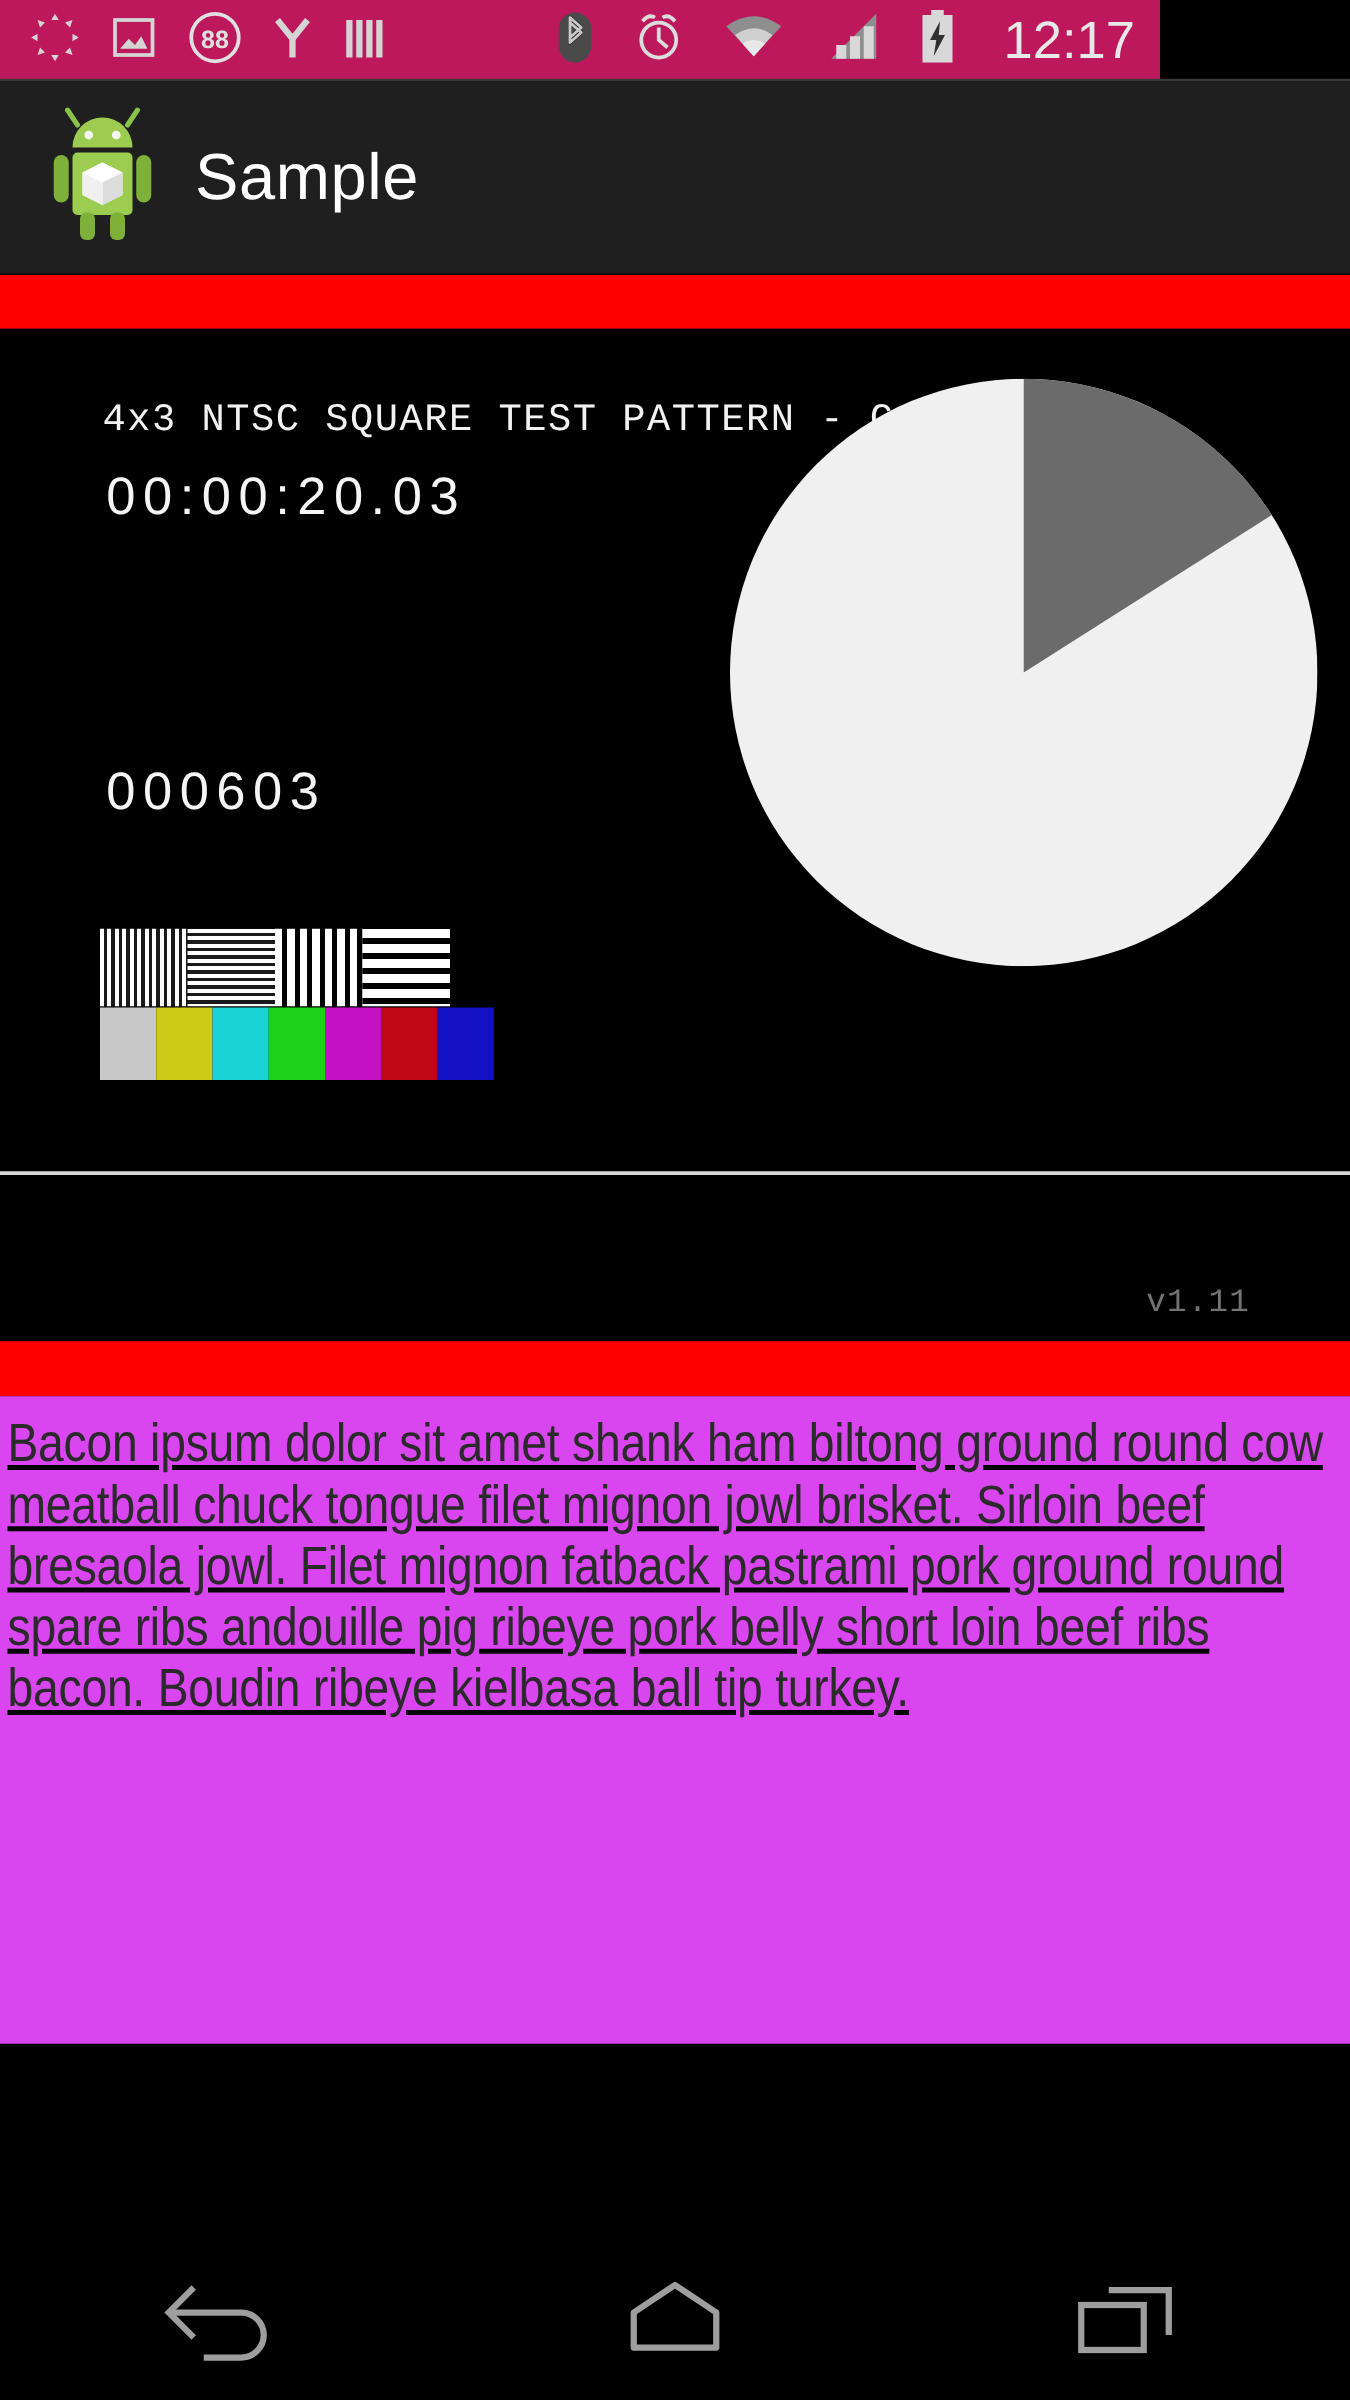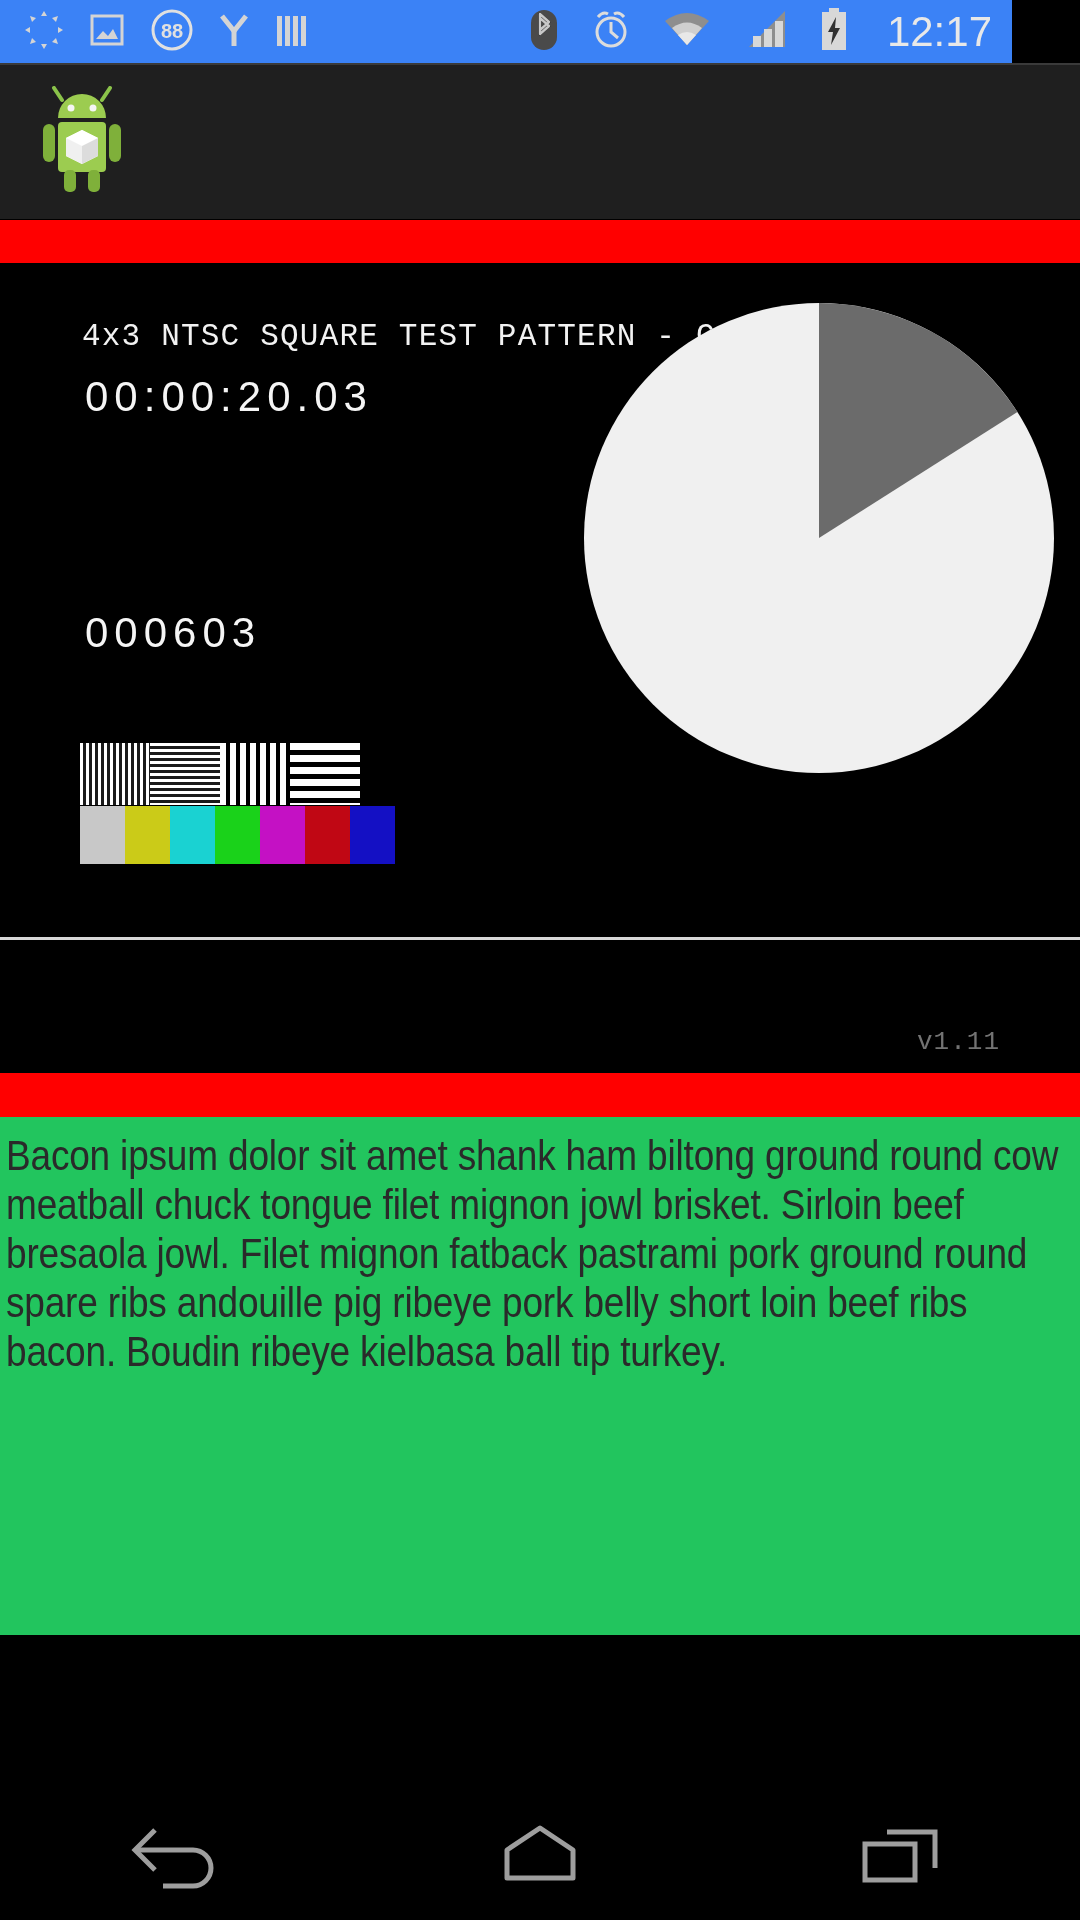--- a/index.html
+++ b/index.html
@@ -6,22 +6,22 @@
   html, body {
     width:1080px; height:1920px;
     background:#000;
     font-family:"Liberation Sans", sans-serif;
     overflow:hidden;
   }
   #root { position:relative; width:1080px; height:1920px; background:#000; }
 
   
   .statusbar {
-    position:absolute; left:0; top:0; width:1012px; height:64px;
-    background:#3b82f6; display:flex; align-items:center;
+    position:absolute; left:0; top:0; width:928px; height:64px;
+    background:#be185d; display:flex; align-items:center;
   }
   .sb-left { display:flex; align-items:center; gap:26px; padding-left:24px; flex:0 0 auto; }
   .sb-spacer { flex:1 1 auto; }
   .sb-right { display:flex; align-items:center; gap:32px; padding-right:20px; flex:0 0 auto; }
   .sb-icon { display:block; }
   .sb-clock {
     color:#e8e8e8; font-size:42px; letter-spacing:0px;
     font-family:"Liberation Sans", sans-serif; line-height:1;
     padding-left:6px;
   }
@@ -85,21 +85,21 @@
   .lowerband { position:absolute; left:0; top:940px; width:1080px; height:133px; background:#000; }
   .version {
     position:absolute; right:80px; top:1027px;
     font-family:"Liberation Mono","DejaVu Sans Mono",monospace;
     font-size:26px; color:#737373; letter-spacing:1px;
   }
 
   
   .content {
     position:absolute; left:0; top:1117px; width:1080px; height:518px;
-    background:#22c55e; padding:14px 10px 0 6px;
+    background:#d946ef; padding:14px 10px 0 6px;text-decoration:underline;
   }
   .body-text {
     color:#2a2a2a;
     font-family:"Liberation Sans", sans-serif;
     font-size:43px; line-height:49px;
     transform:scaleX(0.86); transform-origin:left top;
     width:1250px;
     letter-spacing:-0.2px;
   }
 
@@ -230,20 +230,21 @@
         <rect x="24" y="84" width="12" height="22" rx="5" fill="#7fb03a"></rect>
         <rect x="48" y="84" width="12" height="22" rx="5" fill="#7fb03a"></rect>
         <g>
           <polygon points="42,44 58,52 58,70 42,78 26,70 26,52" fill="#ffffff"></polygon>
           <polygon points="42,44 58,52 42,60 26,52" fill="#ffffff"></polygon>
           <polygon points="42,60 58,52 58,70 42,78" fill="#dcdcdc"></polygon>
           <polygon points="42,60 26,52 26,70 42,78" fill="#f0f0f0"></polygon>
         </g>
       </svg>
     </span>
+    <span class="ab-title">Sample</span>
   </div>
 
   <div class="redbar redbar-top" style="background:#ff0000"></div>
 
   <div class="video">
 
     <div class="pattern-title">4x3 NTSC SQUARE TEST PATTERN - Gear 4</div>
 
     <div class="tc tc1">00:00:20.03</div>
     <div class="tc tc3">000603</div>

